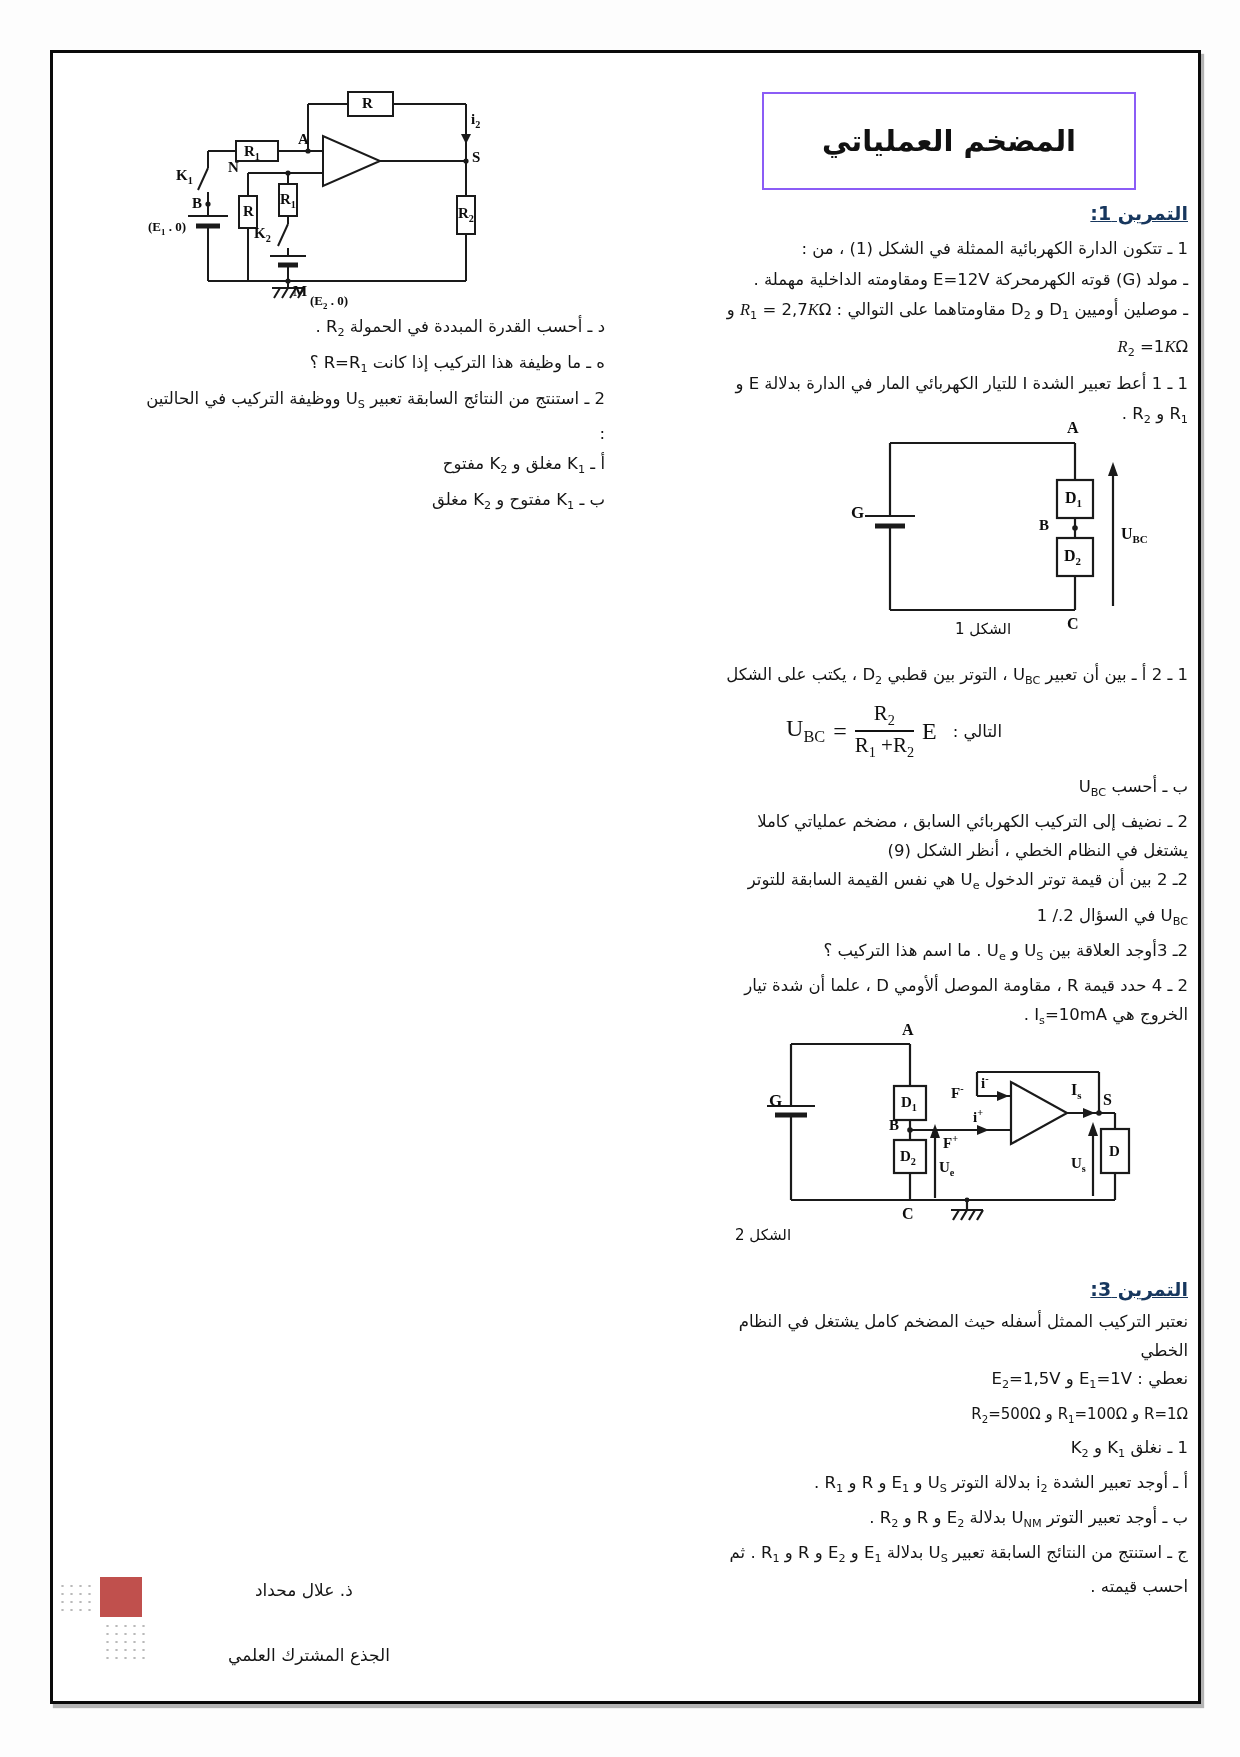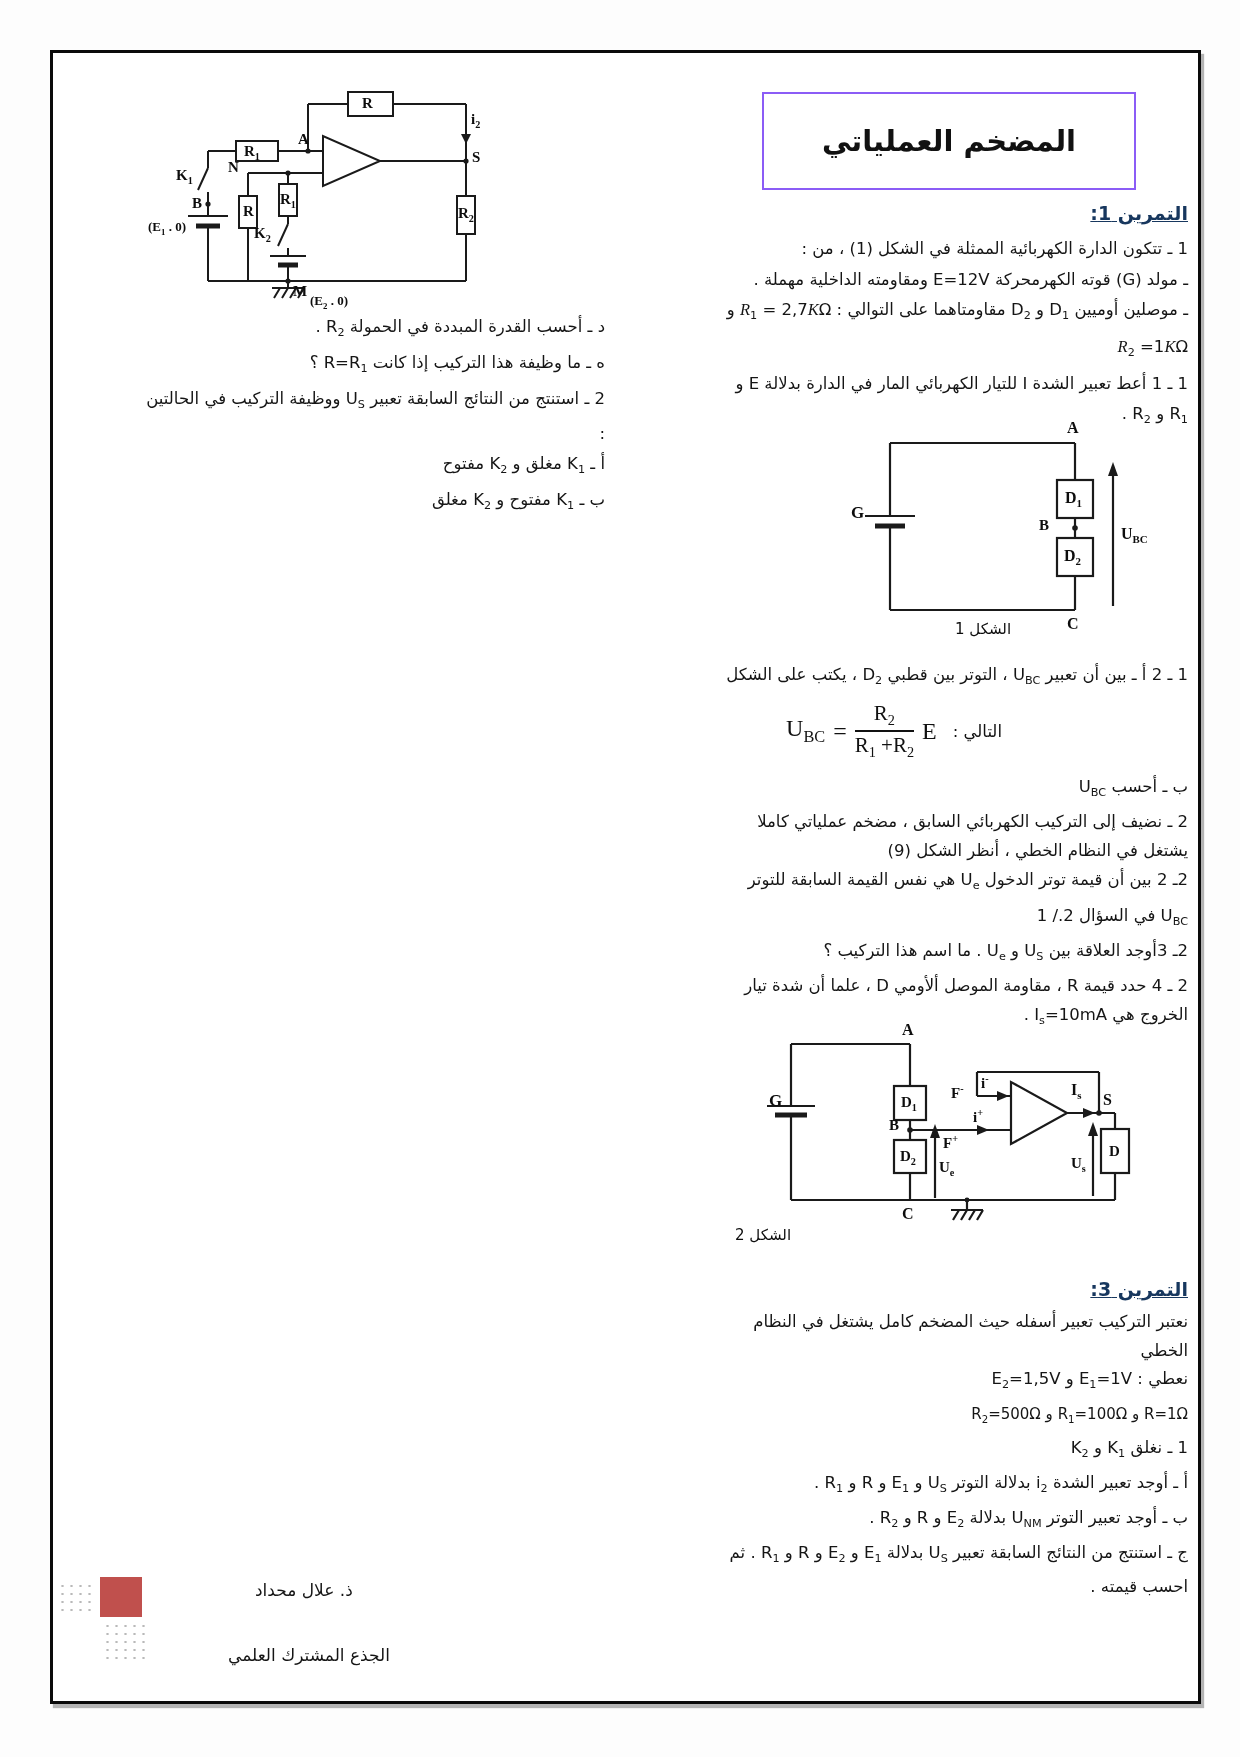--- a/index.html
+++ b/index.html
@@ -267,21 +267,21 @@
   <span class="clabel" style="left:396px;top:60px;font-size:16px;">I<sub>s</sub></span>
   <span class="clabel" style="left:428px;top:70px;font-size:16px;">S</span>
   <span class="clabel" style="left:396px;top:134px;">U<sub>s</sub></span>
   <span class="clabel" style="left:434px;top:122px;font-size:15px;">D</span>
   <span class="ccap" style="left:60px;top:192px;margin-top:12px;">الشكل 2</span>
 </div>
 
 <div class="heading" style="left:600px;top:1278px;width:588px;">التمرين 3:</div>
 
 <div class="rtl-block" style="left:600px;top:1308px;width:588px;line-height:28.5px;">
-  <div class="line">نعتبر التركيب تعبير أسفله حيث المضخم كامل يشتغل في النظام</div>
+  <div class="line">نعتبر التركيب الممثل أسفله حيث المضخم كامل يشتغل في النظام</div>
   <div class="line">الخطي</div>
   <div class="line">نعطي : E<sub>1</sub>=1V و E<sub>2</sub>=1,5V</div>
   <div class="line" style="font-size:15px;">R=1Ω و R<sub>1</sub>=100Ω و R<sub>2</sub>=500Ω</div>
   <div class="line">1 ـ نغلق K<sub>1</sub> و K<sub>2</sub></div>
   <div class="line">أ ـ أوجد تعبير الشدة i<sub>2</sub> بدلالة التوتر U<sub>S</sub> و E<sub>1</sub> و R و R<sub>1</sub> .</div>
   <div class="line">ب ـ أوجد تعبير التوتر U<sub>NM</sub> بدلالة E<sub>2</sub> و R و R<sub>2</sub> .</div>
   <div class="line">ج ـ استنتج من النتائج السابقة تعبير U<sub>S</sub> بدلالة E<sub>1</sub> و E<sub>2</sub> و R و R<sub>1</sub> . ثم</div>
   <div class="line">احسب قيمته .</div>
 </div>
 

